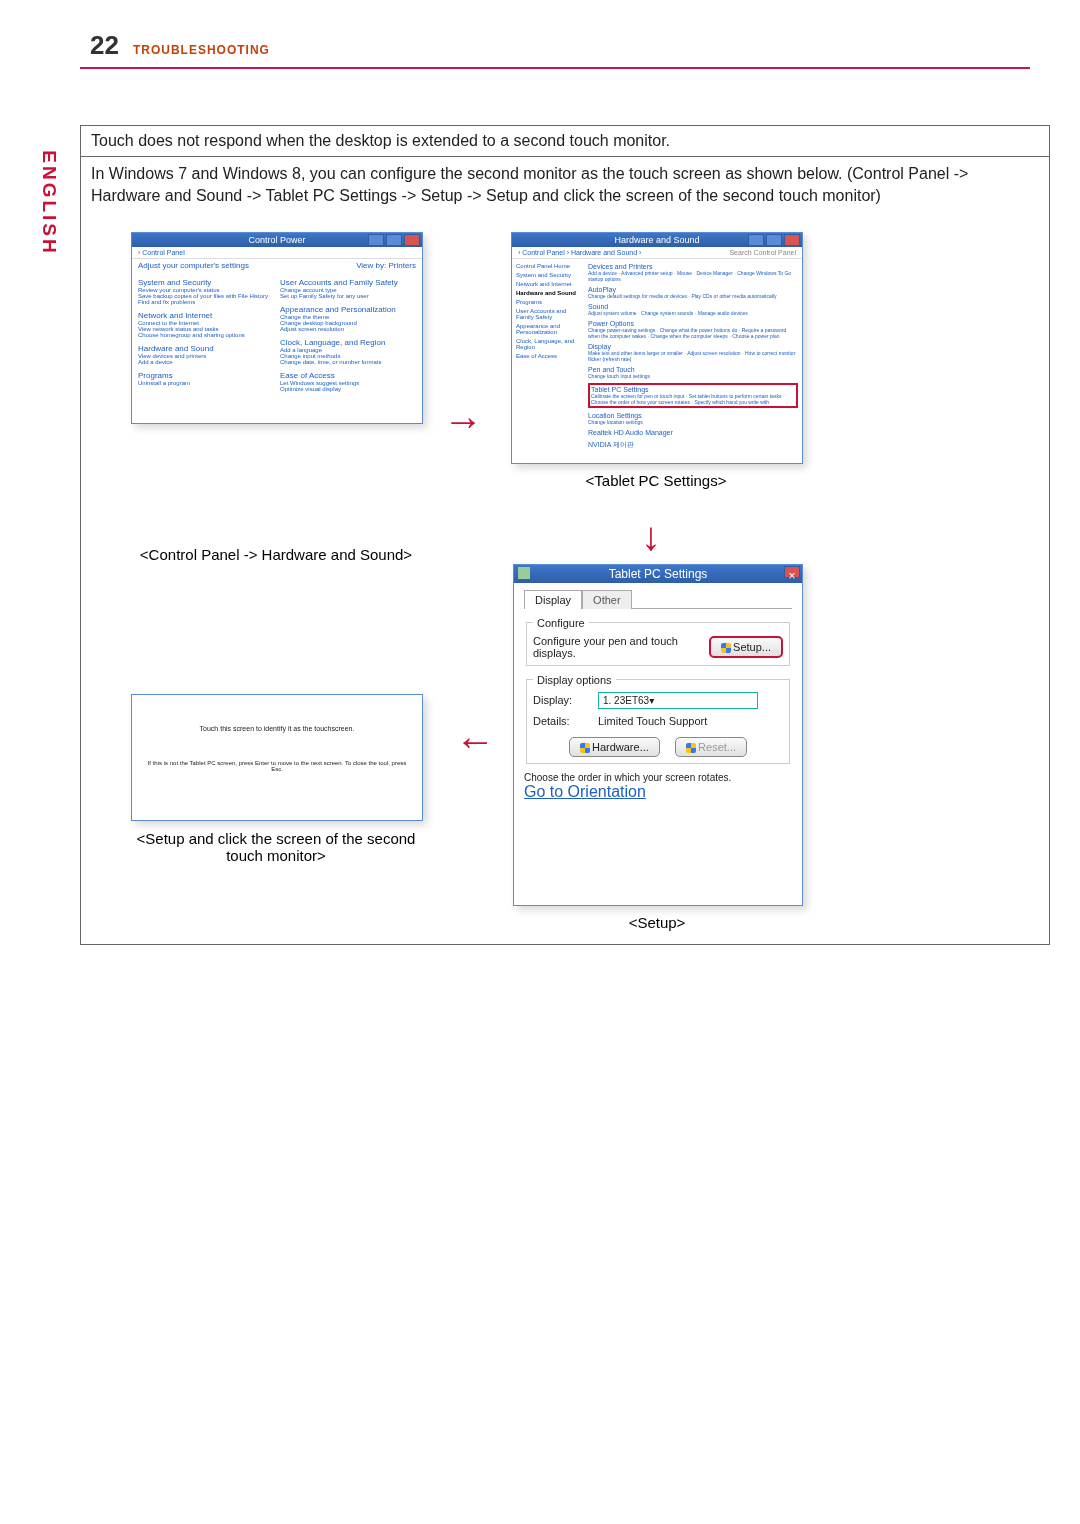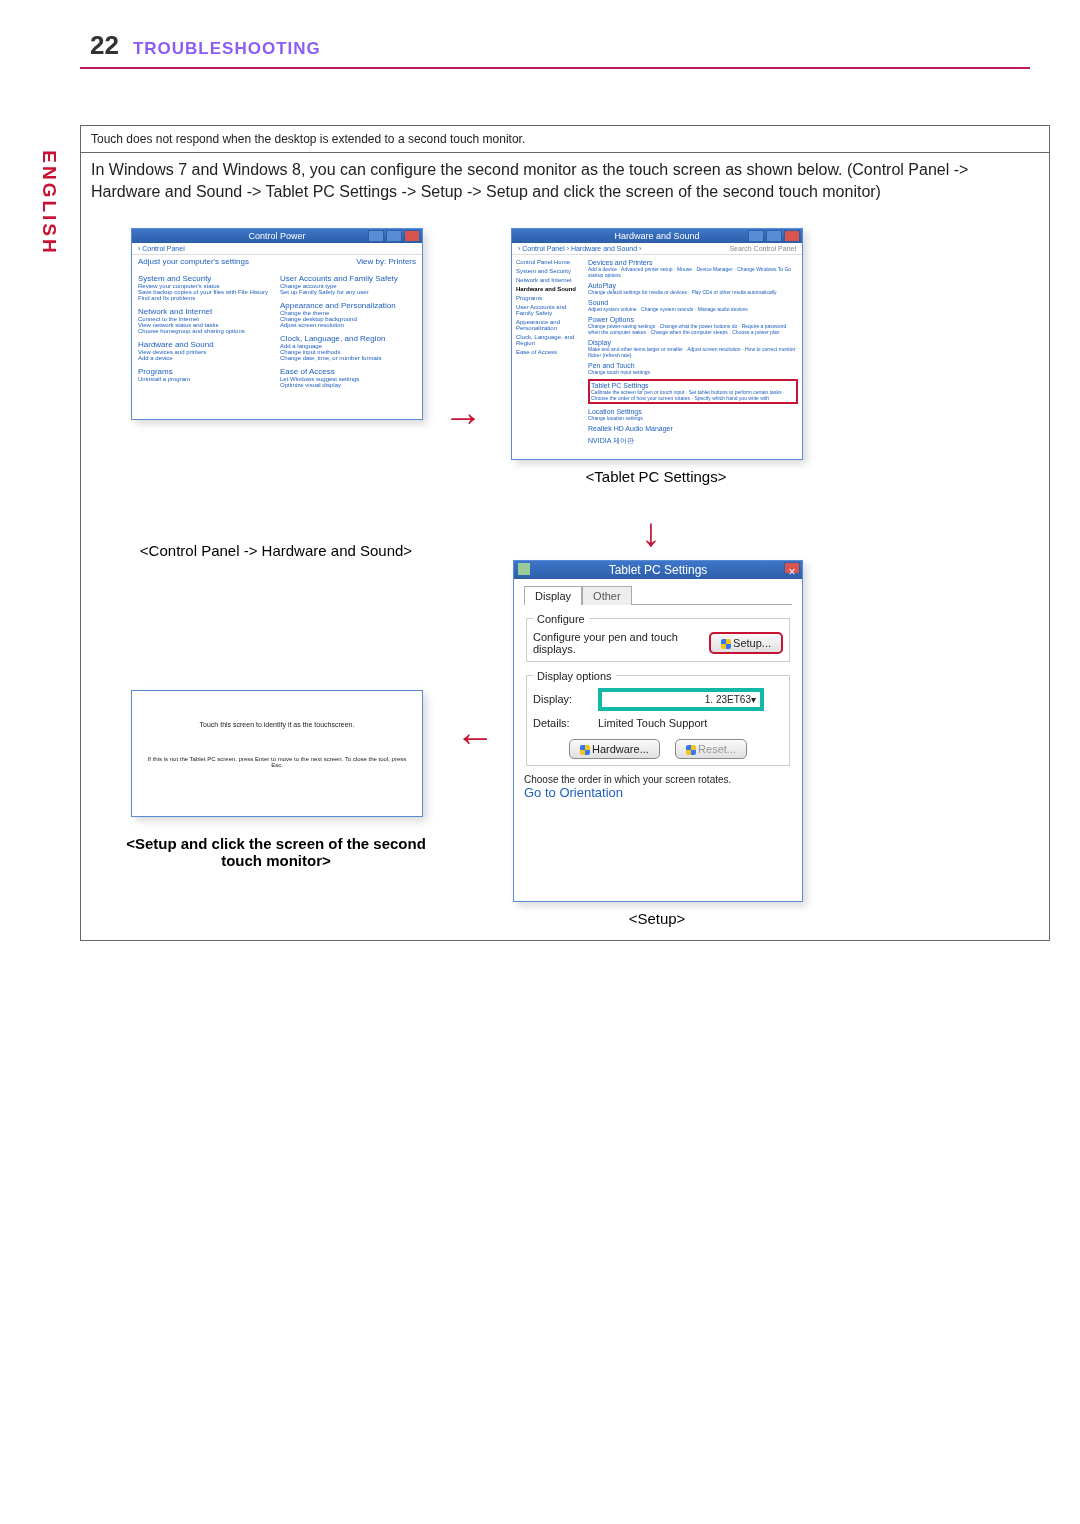--- a/index.html
+++ b/index.html
@@ -43,35 +43,35 @@
     padding-bottom: 6px;
     border-bottom: 2px solid #be185d;
     width: 940px;
   }
   .page-num {
     font-size: 26px;
     font-weight: bold;
     color: #333;
   }
   .section-title {
-    font-size: 17px;
+    font-size: 12px;
     font-weight: bold;
     letter-spacing: 1px;
-    color: #8b5cf6;
+    color: #c2410c;
   }
   .content-box {
     margin-top: 56px;
     border: 1px solid #666;
     width: 970px;
     box-sizing: border-box;
   }
   .row-title {
     border-bottom: 1px solid #666;
     padding: 6px 10px;
-    font-size: 12px;
+    font-size: 16px;
   }
   .row-body {
     padding: 6px 10px;
     font-size: 16px;
     line-height: 1.4;
   }
   .figures {
     position: relative;
     height: 730px;
   }
@@ -174,26 +174,26 @@
   .tabstrip .tab { display:inline-block; padding:3px 10px; font-size:11px; border:1px solid #aaa; border-bottom:none; background:#fff; position:relative; top:1px;}
   .tabstrip .tab.inactive { background:#eee; color:#555;}
   .fieldset { border:1px solid #ccc; padding:6px; margin-bottom:8px; }
   .fieldset legend { font-size:11px; padding:0 4px;}
   .btn {
     display:inline-block; font-size:11px; padding:3px 10px; border:1px solid #888;
     background:linear-gradient(#fafafa,#e0e0e0); border-radius:5px;
   }
   .btn.highlight { border:2px solid #c71234; }
   .select {
-    border:4px solid #14b8a6; font-size:10px; padding:2px 4px; width:150px; background:#fff;
-    display:flex; justify-content:flex-end; align-items:center;
+    border:1px solid #14b8a6; font-size:10px; padding:2px 4px; width:150px; background:#fff;
+    display:flex; justify-content:flex-start; align-items:center;
   }
   .dlg .row { display:flex; gap:10px; align-items:center; margin-bottom:6px;}
   .dlg .label { width:55px; }
-  .dlg .link { color:#2060c0; font-size:13px;}
+  .dlg .link { color:#2060c0; text-decoration:underline; font-size:16px;}
   .dlg .footer { text-align:right; padding-top:12px;}
   .dlg .footer .btn { margin-left:6px;}
   .btn.disabled { color:#999; }
 
   .icon16 { width:10px; height:10px; display:inline-block; vertical-align:middle; margin-right:2px;}
   .shield { background: conic-gradient(#f5c518 0 25%, #3478f6 0 50%, #f5c518 0 75%, #3478f6 0); border-radius:2px;}
 </style>
 </head>
 <body>
 
@@ -405,18 +405,18 @@
         </div>
       </div>
 
       <div class="arrow-left">←</div>
 
       <div class="win ts">
         <div class="msg">Touch this screen to identify it as the touchscreen.</div>
         <div class="msg2">If this is not the Tablet PC screen, press Enter to move to the next screen. To close the tool, press Esc.</div>
       </div>
 
-      <div class="caption" style="left:40px; top:616px; width:310px; font-weight:bold;margin-top:9px;">&lt;Setup and click the screen of the second touch monitor&gt;</div>
+      <div class="caption" style="left:40px; top:616px; width:310px; font-weight:normal;">&lt;Setup and click the screen of the second touch monitor&gt;</div>
 
       <div class="caption" style="left:432px; top:700px; width:288px;">&lt;Setup&gt;</div>
     </div>
   </div>
 </div>
 
 </body></html>

